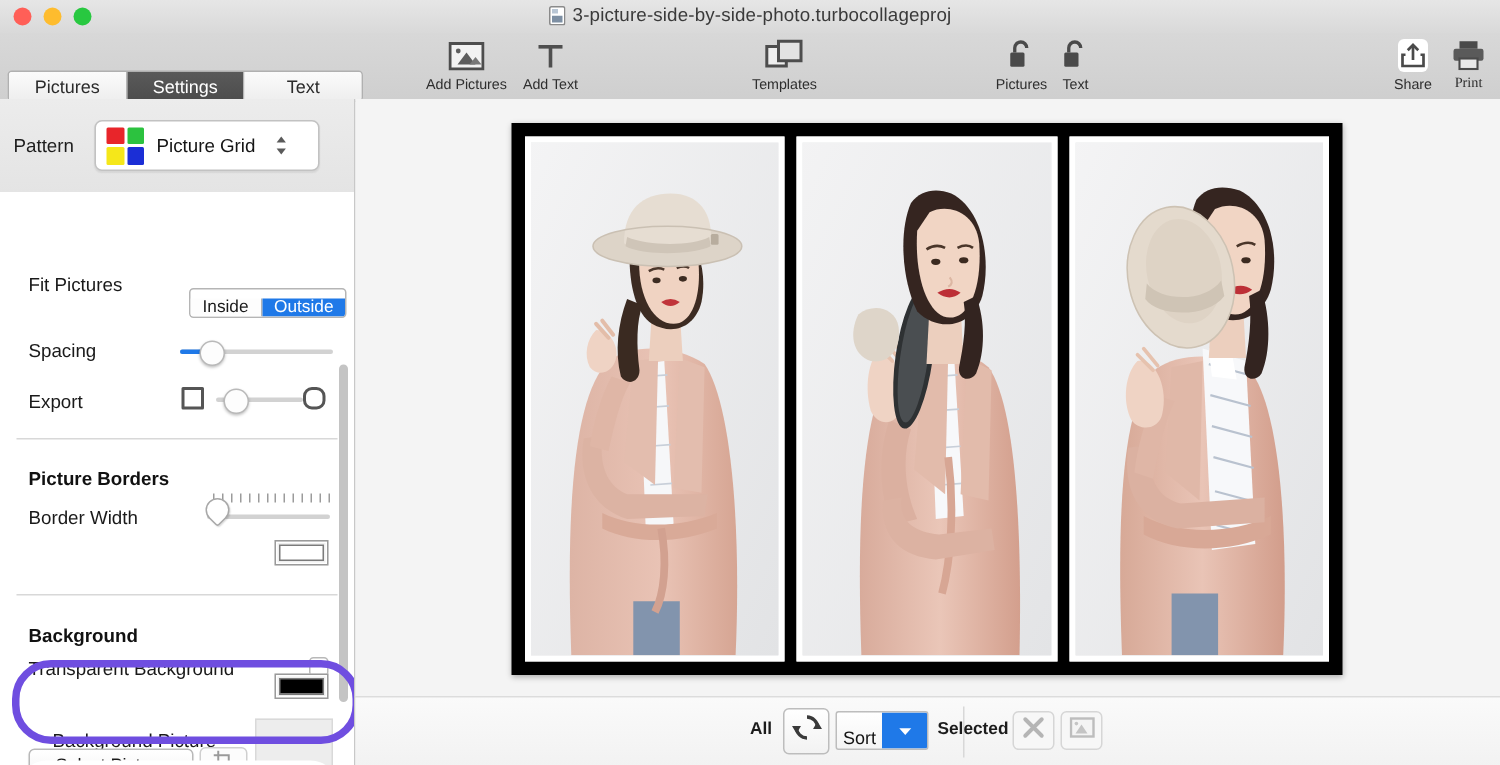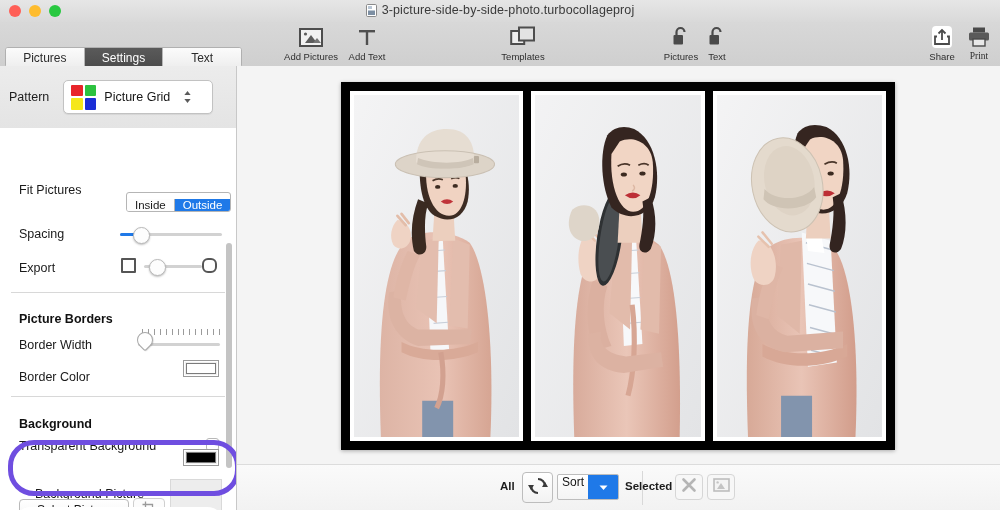--- a/index.html
+++ b/index.html
@@ -183,21 +183,21 @@
   .bb-label{position:absolute;font-size:11.5px;font-weight:bold;color:#1c1c1c;top:15px;}
   .bb-sep{position:absolute;left:175px;top:6px;width:1px;height:34px;background:#d8d8d8;}
   .refreshbtn{
     position:absolute;left:285px;top:7px;width:29px;height:29px;border:1px solid #bdbdbd;
     border-radius:4px;background:linear-gradient(180deg,#fff,#f2f2f2);
     display:flex;align-items:center;justify-content:center;cursor:default;
   }
   .sortbtn{
     position:absolute;left:320px;top:9px;width:60px;height:24px;border:1px solid #bdbdbd;
     border-radius:2px;background:linear-gradient(180deg,#fff,#f4f4f4);
-    display:flex;align-items:flex-start;cursor:default;overflow:hidden;
+    display:flex;align-items:flex-end;cursor:default;overflow:hidden;
   }
   .sortbtn span{flex:1;text-align:center;font-size:12px;color:#141414;}
   .sortbtn .chev{
     width:18px;height:100%;background:#1f79e8;display:flex;align-items:center;justify-content:center;
   }
   .dimbtn{
     position:absolute;top:9px;width:26px;height:24px;border:1px solid #d6d6d6;border-radius:4px;
     background:#f7f7f7;display:flex;align-items:center;justify-content:center;cursor:default;
   }
 </style>
@@ -392,23 +392,20 @@
           <i></i>
           <i></i>
           <i></i>
           <i></i>
       </div>
       <div class="slider" style="left:138px;top:208px;width:82px;">
         <div class="strack"></div>
       </div>
       <div class="teardrop" id="bw-thumb" style="top: 204px; left: 137.28px;"></div>
 
-      <div class="row" style="top:238px;">
-        <span class="rlabel">Border Color</span>
-      </div>
       <div class="swatch outerbox" style="left:183px;top:232px;width:36px;height:17px;">
         <div class="inner" id="border-color-inner" style="background: rgb(255, 255, 255);"></div>
       </div>
 
       <div class="divider" style="top:268px;"></div>
 
       <div class="row" style="top:285px;">
         <span class="sect-head">Background</span>
       </div>
 

